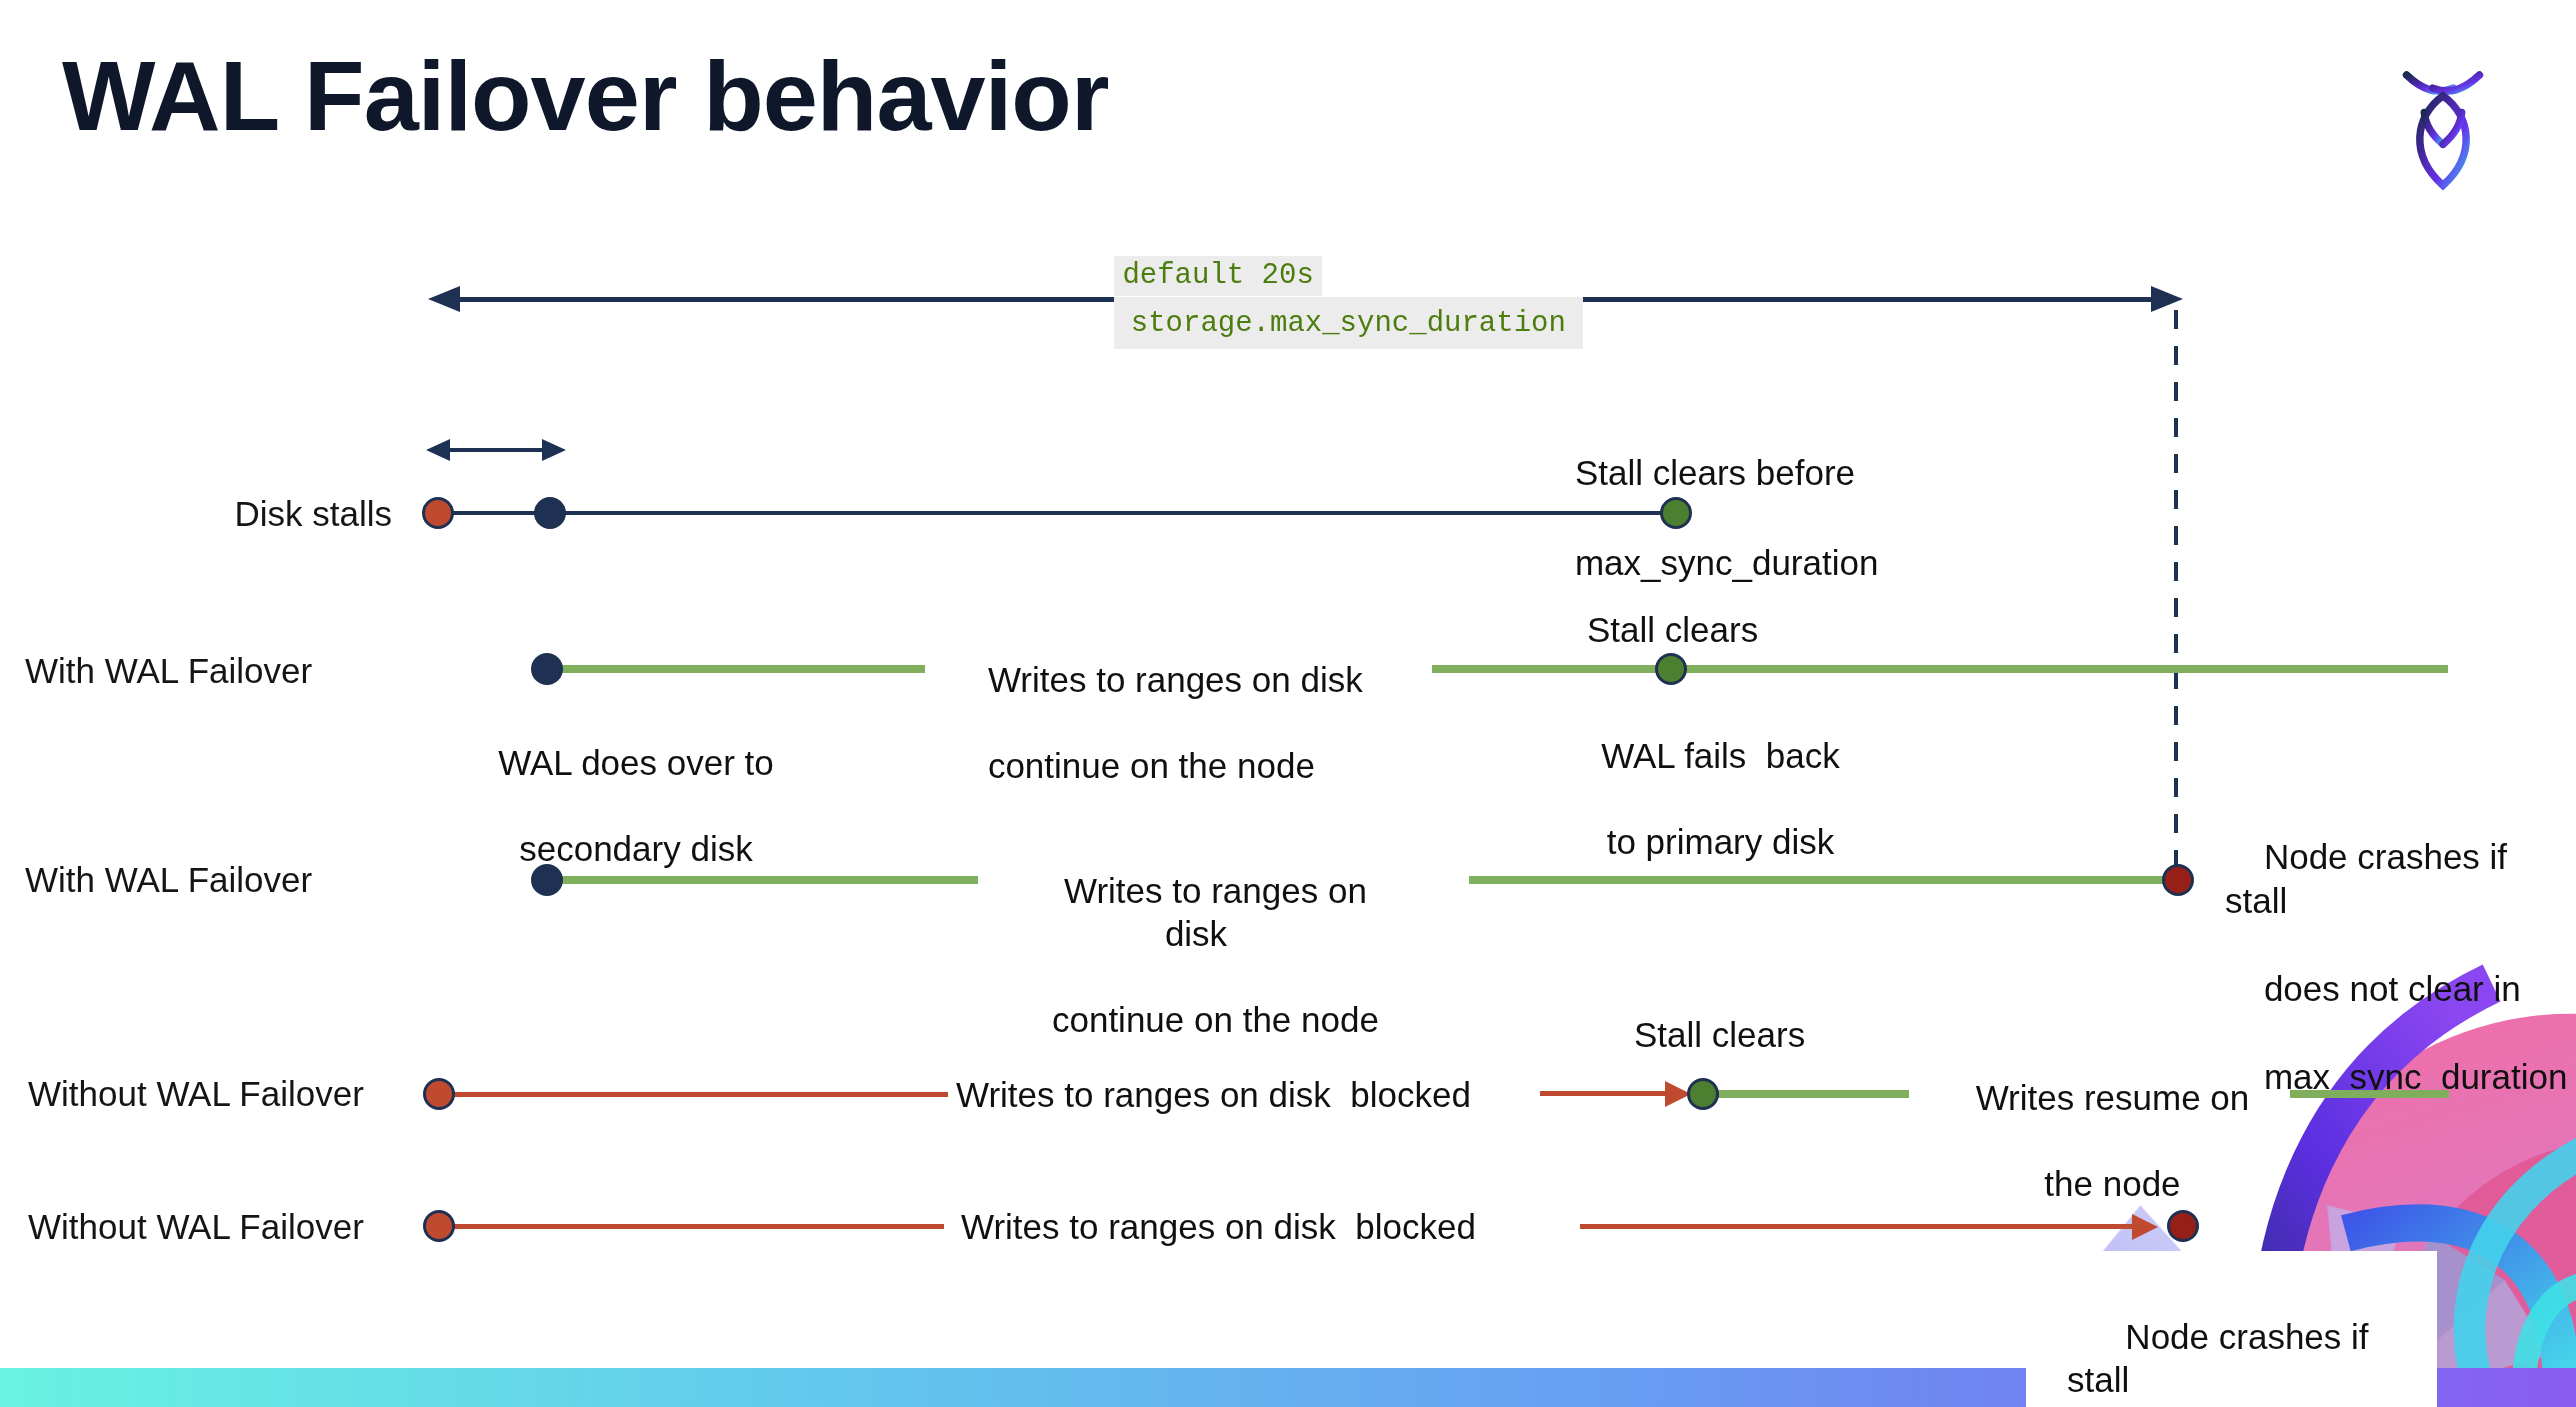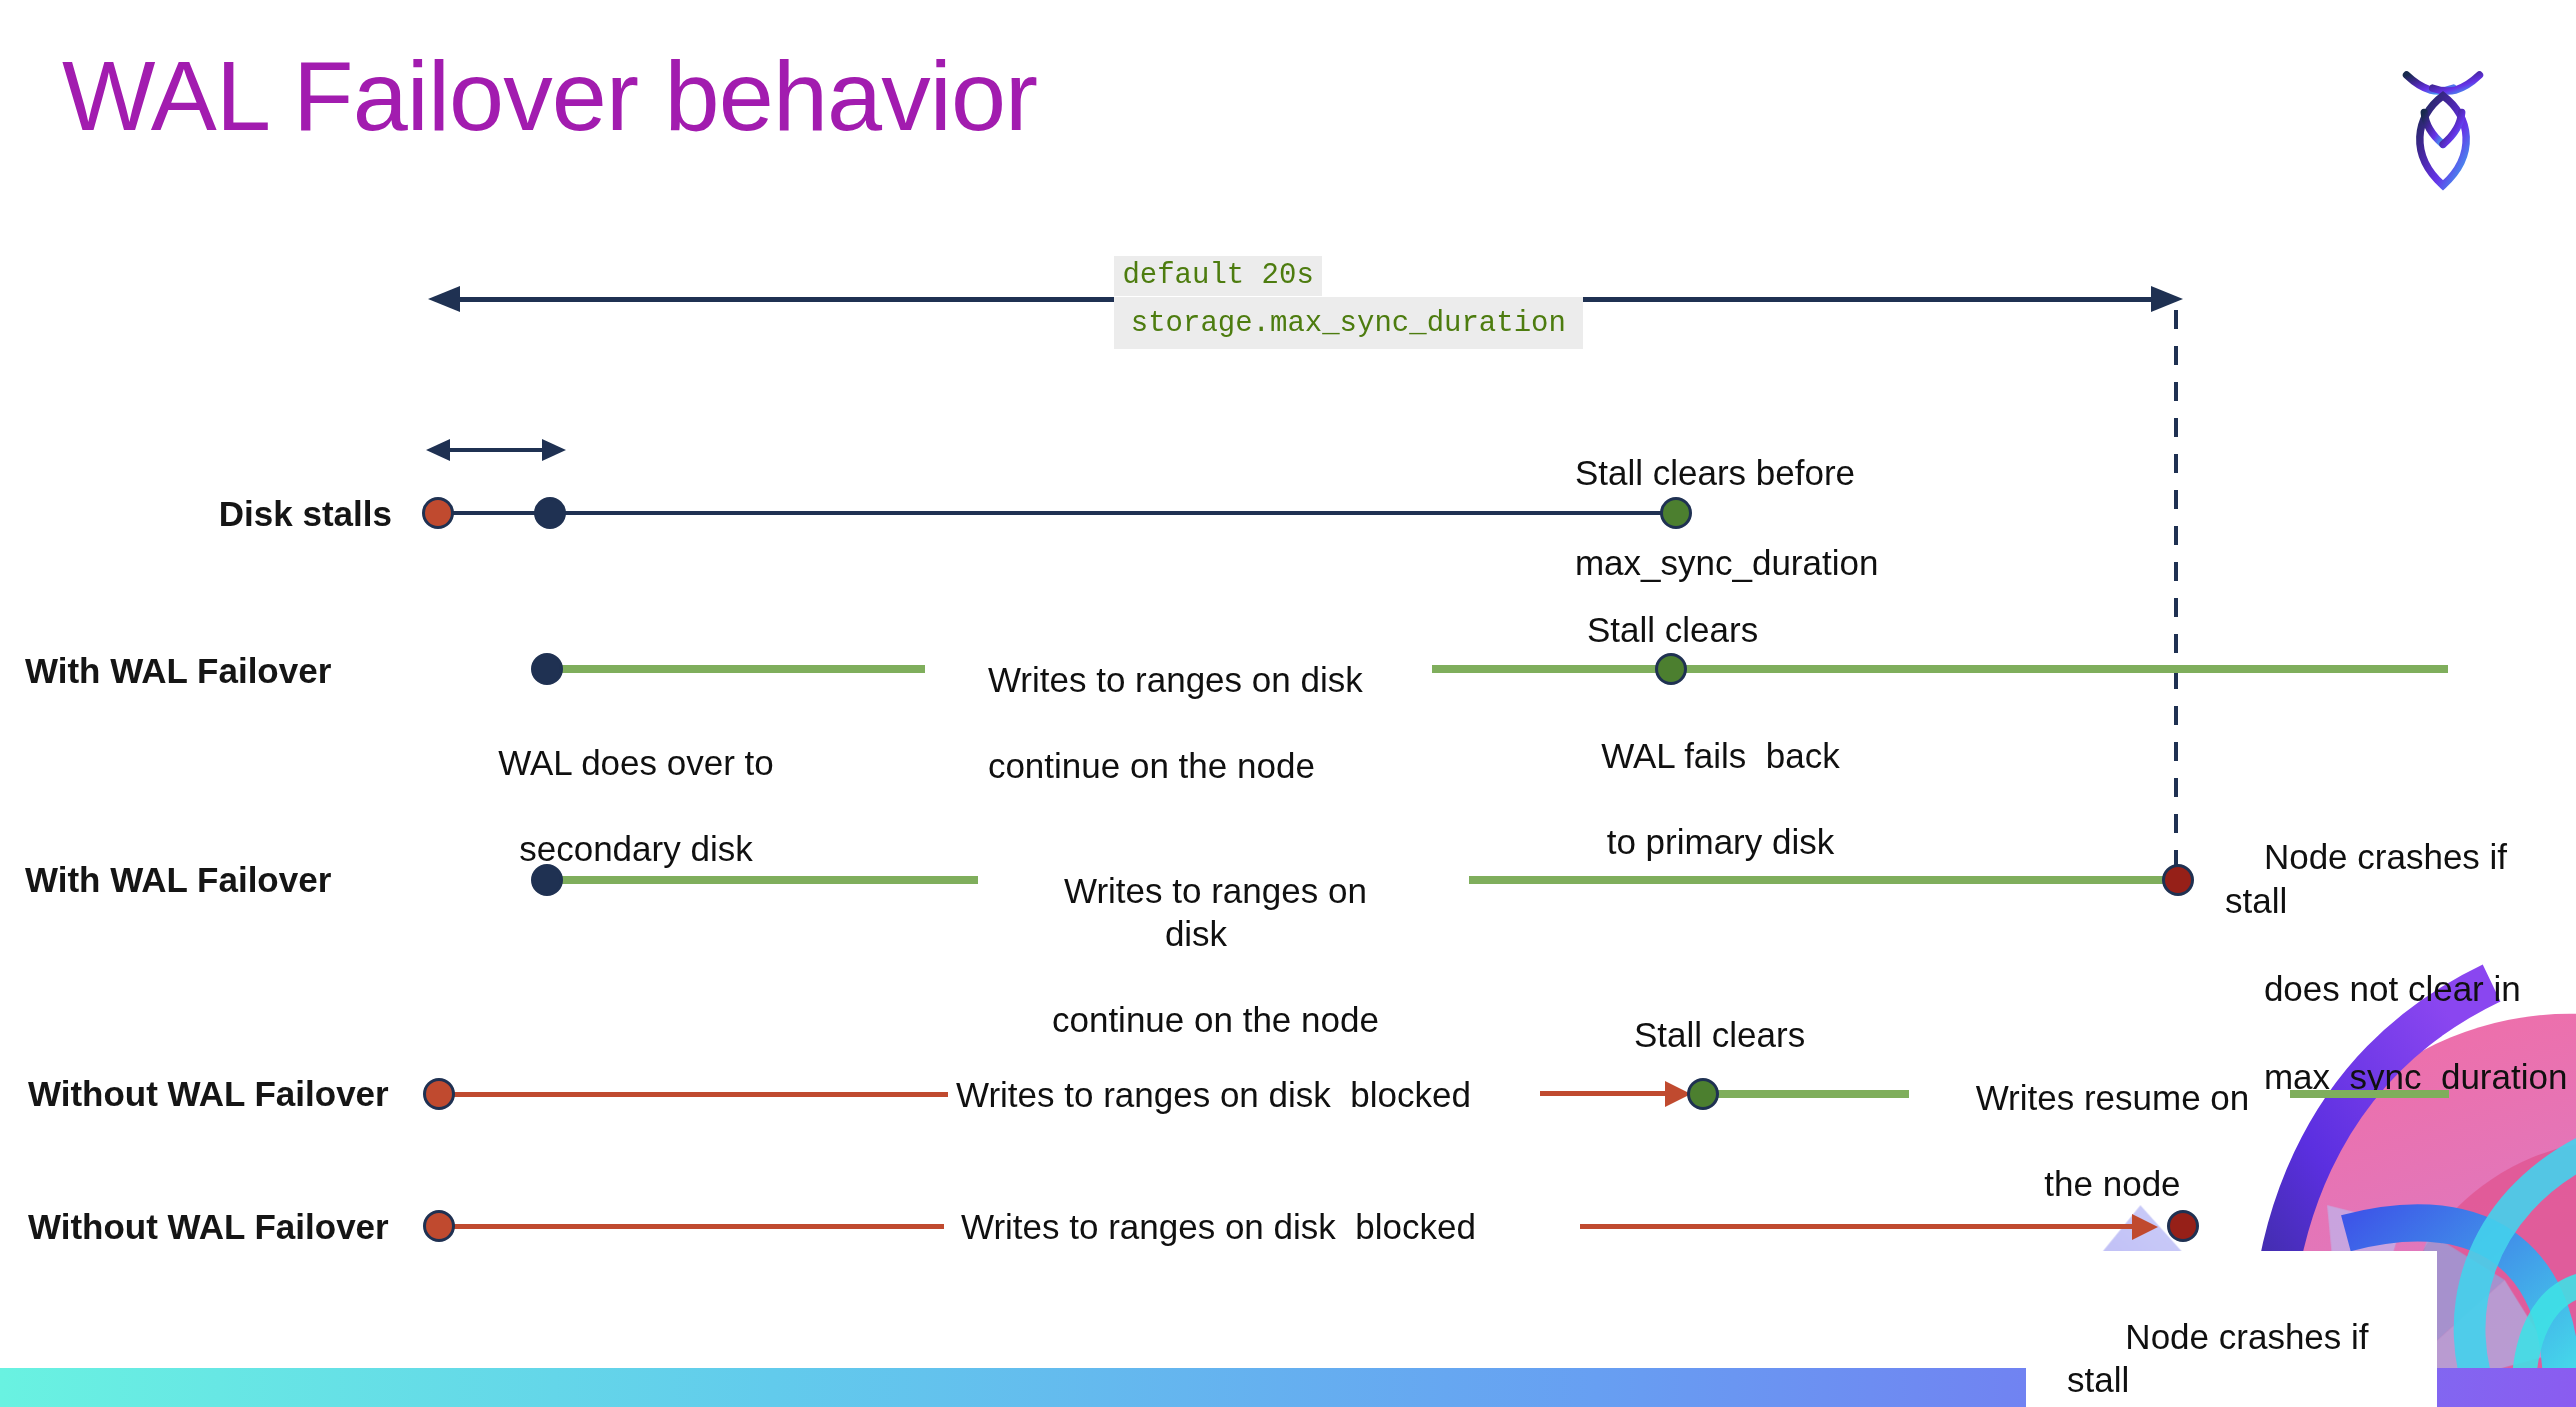--- a/index.html
+++ b/index.html
@@ -1,21 +1,21 @@
 <!DOCTYPE html>
 <html style="font-size:15px"><head>
 <meta charset="utf-8">
 <style>
   html,body{margin:0;padding:0;background:#fff;}
   #slide{position:relative;width:2576px;height:1408px;background:#ffffff;overflow:hidden;
          font-family:"Liberation Sans",sans-serif;}
   
-  .title{position:absolute;left:62px;top:37px;font-size:99px;font-weight:400;color:#a21caf;
+  .title{position:absolute;left:62px;top:37px;font-size:99px;font-weight:700;color:#0f172a;
          letter-spacing:-0.9px;line-height:1.2;}
-  .rowlabel{position:absolute;font-size:35px;color:#151515;line-height:41px;white-space:nowrap;z-index:5;font-weight:bold;}
+  .rowlabel{position:absolute;font-size:35px;color:#151515;line-height:41px;white-space:nowrap;z-index:5;}
   .note{position:absolute;font-size:35px;color:#101010;line-height:43px;white-space:pre-wrap;z-index:5;}
   .center{text-align:center;}
   .mono{position:absolute;z-index:5;font-family:"Liberation Mono","DejaVu Sans Mono",monospace;
         font-size:29px;color:#4d7c0f;line-height:34px;}
   .mono span{display:inline-block;background:#ECECEC;padding:2.8px 8.4px;margin-bottom:1.9px;}
   .mono .l2{display:block;}
   .mono .l2 span{margin-top:4px;}
   
   .nline{position:absolute;height:3.7px;background:#1F3152;z-index:4;}
   .gline{position:absolute;height:8.4px;background:#7FAE5C;z-index:5;}

